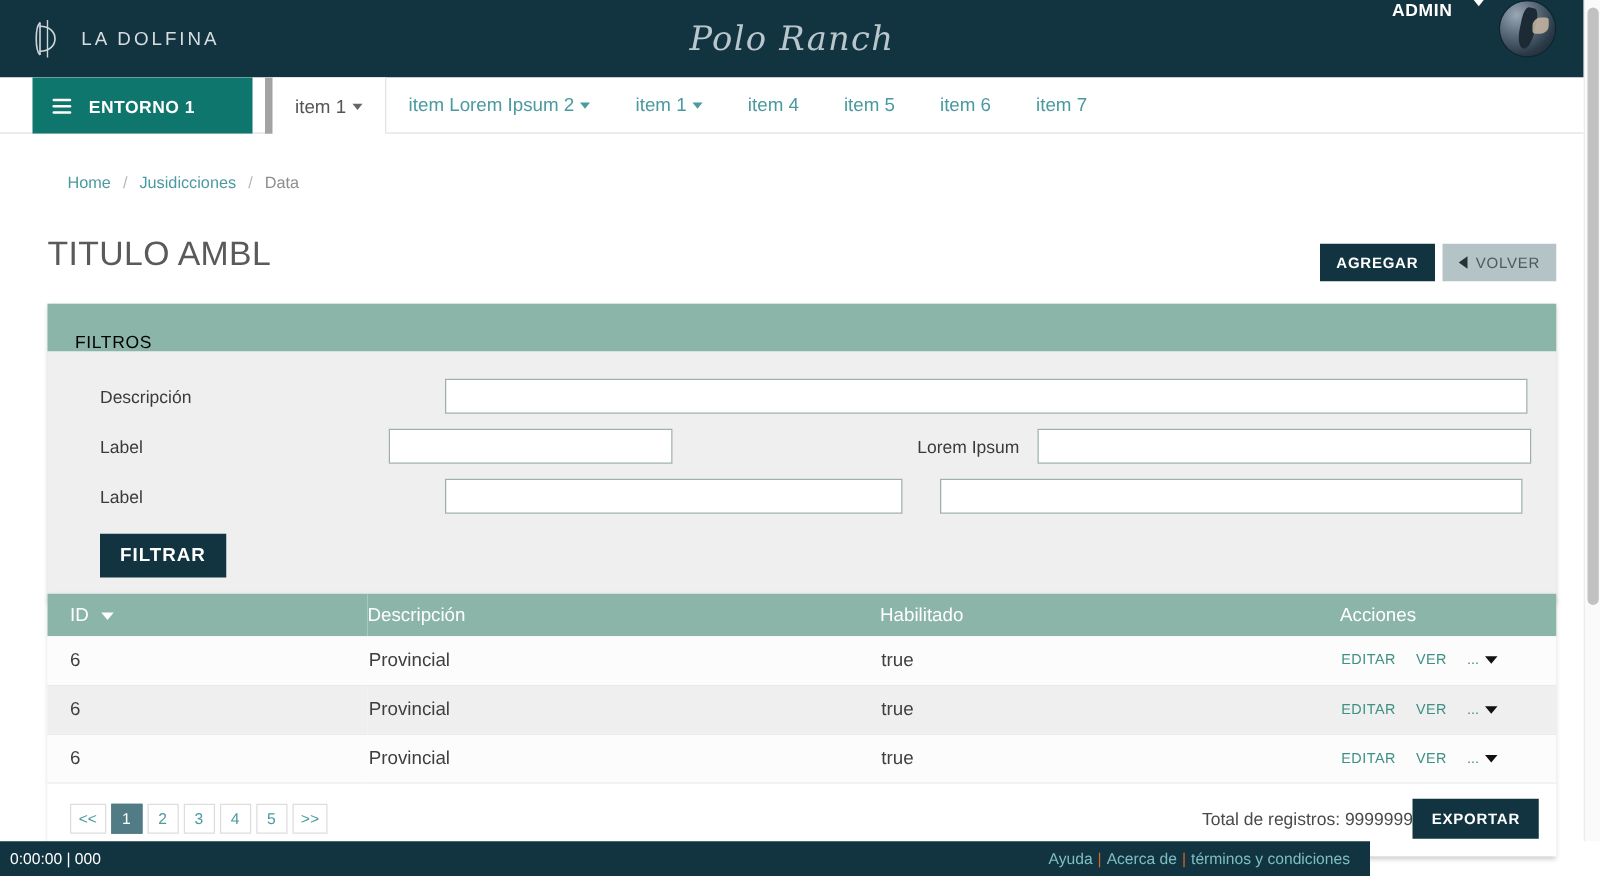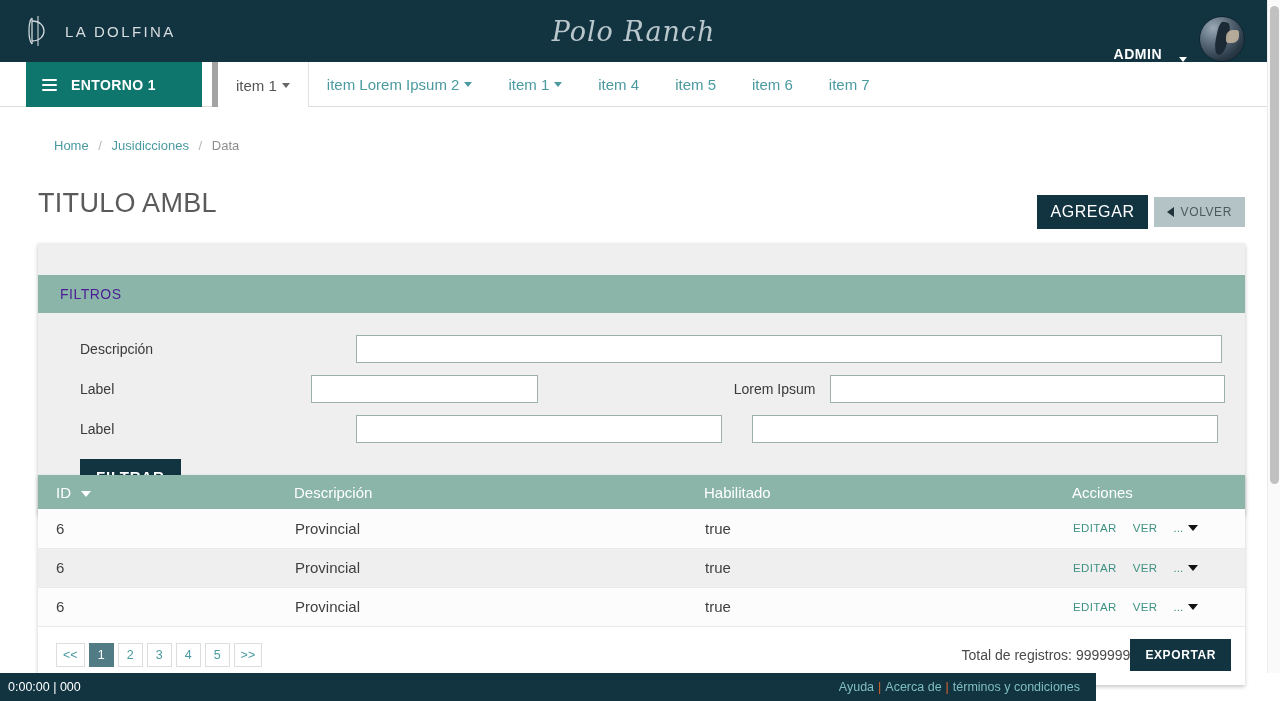--- a/index.html
+++ b/index.html
@@ -45,21 +45,21 @@
   }
   .center-logo span {
     font-family: "DejaVu Serif", serif;
     font-style: italic;
     font-size: 27px;
     color: #b9c6cb;
     letter-spacing: 1px;
   }
   .topbar-right {
     position: absolute; right: 22px; top: 0; height: 62px;
-    display: flex; align-items: flex-end; gap: 12px;
+    display: flex; align-items: flex-start; gap: 12px;
   }
   .admin-label {
     color: #ffffff; font-size: 14px; font-weight: bold;
     letter-spacing: 0.5px;
   }
   .caret-down {
     display: inline-block;
     width: 0; height: 0;
     border-left: 4px solid transparent;
     border-right: 4px solid transparent;
@@ -157,21 +157,21 @@
   .title-actions {
     position: absolute; right: 22px; top: 88px;
     display: flex; gap: 6px; align-items: center;
   }
   .btn {
     border: none; cursor: pointer;
     font-family: "Liberation Sans", sans-serif;
   }
   .btn-dark {
     background: #123441; color: #ffffff;
-    font-size: 16px; font-weight: normal; letter-spacing: .6px;
+    font-size: 12px; font-weight: bold; letter-spacing: .6px;
     padding: 8px 13px;
   }
   .btn-grey {
     background: #b4c3c6; color: #4a5b5e;
     font-size: 12px; letter-spacing: .6px;
     padding: 8px 13px;
     display: flex; align-items: center; gap: 7px;
   }
   .chev-left {
     display: inline-block;
@@ -183,23 +183,23 @@
 
   
   .panel {
     position: absolute; left: 38px; top: 136px;
     width: 1207px;
     background: #efefef;
     box-shadow: 0 2px 4px rgba(0,0,0,.25);
   }
   .panel-head {
     background: #8ab5a8; height: 38px;
-    display: flex; align-items: center;
+    display: flex; align-items: flex-end;
     padding-left: 22px;
-    color: #4c1d95; font-size: 14px; letter-spacing: .5px; margin-top: 32px;
+    color: #000000; font-size: 14px; letter-spacing: .5px;
   }
   .panel-body { padding: 16px 20px 14px 20px; }
   .frow {
     display: flex; align-items: center;
     height: 40px;
   }
   .flabel {
     font-size: 14px; color: #3a3a3a;
     width: 298px;
     padding-left: 22px;

